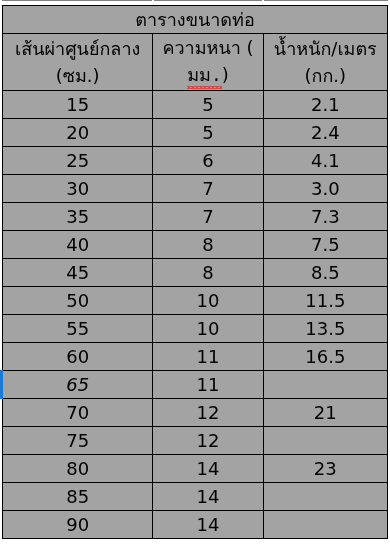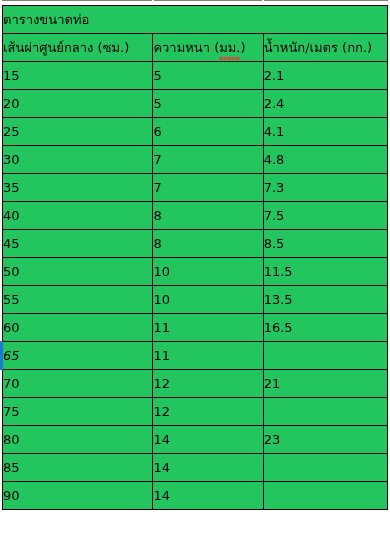--- a/index.html
+++ b/index.html
@@ -33,46 +33,47 @@
   .prev-row-strip .seg.c { left: 264px; width: 124px; }
 
   .doc-table {
     width: 386px;
     margin: 0 2px;
     border-collapse: collapse;
     table-layout: fixed;
   }
   .doc-table td {
     border: 1px solid #000000;
-    text-align: left;
+    text-align: center;
     vertical-align: middle;
     padding: 0;
     height: 27px;
-    font-size: 13px;
+    font-size: 18px;
     line-height: 27px;
-    background: #22c55e;
+    background: #a3a3a3;
   }
 
   
   col.c-dia { width: 150px; }
   col.c-thk { width: 110px; }
   col.c-wgt { width: 124px; }
 
   .title-cell {
     font-size: 13.5px;
   }
   .header-cell {
     font-size: 13px;
     position: relative;
   }
 
   
   .squiggle {
     position: relative;
     display: inline-block;
+    font-family: Liberation Mono, monospace;
   }
   .squiggle::after {
     content: "";
     position: absolute;
     left: 0;
     right: 0;
     bottom: 1px;
     height: 3px;
     background-image:
       linear-gradient(45deg, transparent 40%, #e03a3a 40%, #e03a3a 60%, transparent 60%),
@@ -133,21 +134,21 @@
         <td>2.4</td>
       </tr>
       <tr>
         <td>25</td>
         <td>6</td>
         <td>4.1</td>
       </tr>
       <tr>
         <td>30</td>
         <td>7</td>
-        <td>4.8</td>
+        <td>3.0</td>
       </tr>
       <tr>
         <td>35</td>
         <td>7</td>
         <td>7.3</td>
       </tr>
       <tr>
         <td>40</td>
         <td>8</td>
         <td>7.5</td>

